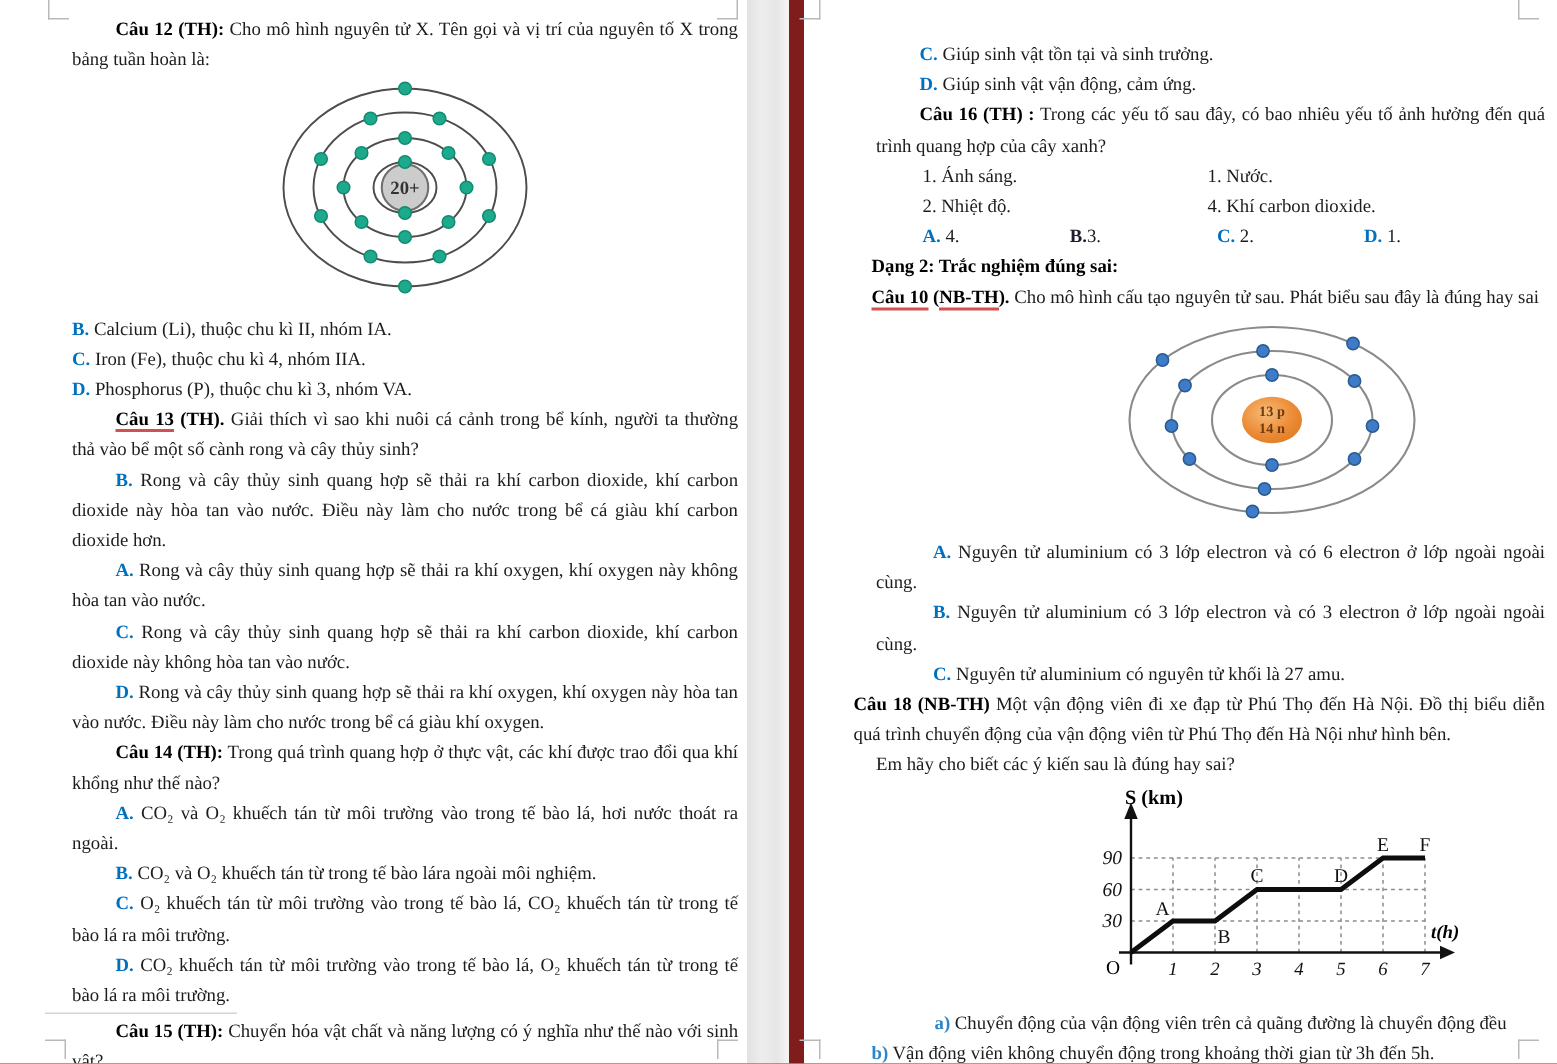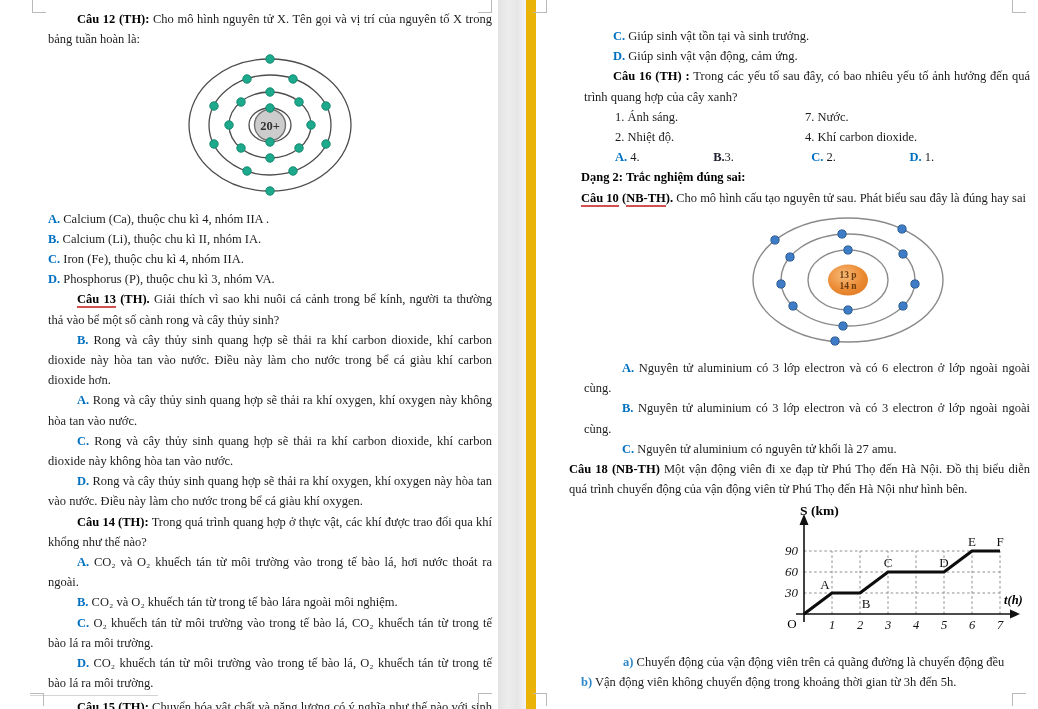--- a/index.html
+++ b/index.html
@@ -1,37 +1,37 @@
 <!DOCTYPE html>
 <html><head>
 <meta charset="utf-8">
 <style>
   html,body{margin:0;padding:0;}
   body{
     width:1038px;height:709px;overflow:hidden;background:#ffffff;
     font-family:"Liberation Serif","DejaVu Serif",serif;
     font-size:12.5px;line-height:20.2px;color:#1c1c1c;
   }
-  .spread{position:relative;width:1038px;height:709px;background:#eab308;}
+  .spread{position:relative;width:1038px;height:709px;background:#7f1d1d;}
   .page-gap{position:absolute;top:0;left:498px;width:28px;height:709px;
     background:linear-gradient(90deg,#e2e2e2 0%,#ededed 35%,#e6e6e6 70%,#f4f4f4 100%);}
   .page{position:absolute;top:0;height:709px;background:#fff;box-sizing:border-box;overflow:hidden;}
   .page.left{left:0;width:498px;padding:9px 6px 0 48px;}
   .page.right{left:536px;width:512px;padding:26px 18px 0 48px;}
   p{margin:0;text-align:justify;}
   .indent{text-indent:29px;}
   .indent38{text-indent:38px;}
   .qlabel{font-weight:bold;color:#000;}
   .opt-letter{font-weight:bold;color:#0070c0;}
   .opt-letter.dark{color:#1d1d2b;}
   .stmt-letter{font-weight:bold;color:#2e86c8;}
   .red-u{border-bottom:2px solid #d25050;padding-bottom:0px;}
   .figure{text-align:center;margin:3px 0 4px 0;}
   .figure.atom2{text-align:center;margin:4px 0 4px 86px;}
-  .figure.graph{text-align:right;margin:2px 0 2px 78px;}
+  .figure.graph{text-align:center;margin:2px 0 2px 78px;}
   .faint-rule{height:1px;background:#d4d4d4;width:128px;margin:2px 0 1px -18px;}
   .factors{padding-left:31px;text-align:left;}
   .factors .col1{display:inline-block;width:190px;}
   .answers{padding-left:31px;text-align:left;}
   .answers .ans{display:inline-block;width:95px;}
   .neg3{margin-left:-3px;}
   .neg15{margin-left:-15px;}
   .s-a{text-indent:39px;}
   .mark{position:absolute;width:13px;height:12px;}
   .mark.tl{border-left:1px solid #b9b9b9;border-bottom:1px solid #b9b9b9;}
@@ -76,21 +76,20 @@
             <circle cx="108" cy="119" r="4.2"></circle>
             <circle cx="62" cy="119" r="4.2"></circle>
             <circle cx="29" cy="92" r="4.2"></circle>
             <circle cx="29" cy="54" r="4.2"></circle>
           <circle cx="85" cy="7" r="4.2"></circle>
             <circle cx="85" cy="139" r="4.2"></circle>
         </g>
       </svg>
     </div>
 
-    <p><span class="opt-letter">A.</span> <span>Calcium (Ca), thuộc chu kì 4, nhóm IIA .</span></p>
     <p><span class="opt-letter">B.</span> <span>Calcium (Li), thuộc chu kì II, nhóm IA.</span></p>
     <p><span class="opt-letter">C.</span> <span>Iron (Fe), thuộc chu kì 4, nhóm IIA.</span></p>
     <p><span class="opt-letter">D.</span> <span>Phosphorus (P), thuộc chu kì 3, nhóm VA.</span></p>
 
     <p class="indent"><span class="qlabel"><span class="red-u">Câu 13</span><span> (TH).</span></span> <span>Giải thích vì sao khi nuôi cá cảnh trong bể kính, người ta thường thả vào bể một số cành rong và cây thủy sinh?</span></p>
 
     <p class="indent"><span class="opt-letter">B.</span> <span>Rong và cây thủy sinh quang hợp sẽ thải ra khí carbon dioxide, khí carbon dioxide này hòa tan vào nước. Điều này làm cho nước trong bể cá giàu khí carbon dioxide hơn.</span></p>
     <p class="indent"><span class="opt-letter">A.</span> <span>Rong và cây thủy sinh quang hợp sẽ thải ra khí oxygen, khí oxygen này không hòa tan vào nước.</span></p>
     <p class="indent"><span class="opt-letter">C.</span> <span>Rong và cây thủy sinh quang hợp sẽ thải ra khí carbon dioxide, khí carbon dioxide này không hòa tan vào nước.</span></p>
     <p class="indent"><span class="opt-letter">D.</span> <span>Rong và cây thủy sinh quang hợp sẽ thải ra khí oxygen, khí oxygen này hòa tan vào nước. Điều này làm cho nước trong bể cá giàu khí oxygen.</span></p>
@@ -108,21 +107,21 @@
 
   </div>
 
   <div class="page right">
 
     <p class="indent"><span class="opt-letter">C.</span> <span>Giúp sinh vật tồn tại và sinh trưởng.</span></p>
     <p class="indent"><span class="opt-letter">D.</span> <span>Giúp sinh vật vận động, cảm ứng.</span></p>
 
     <p class="indent"><span class="qlabel">Câu 16 (TH) :</span> <span>Trong các yếu tố sau đây, có bao nhiêu yếu tố ảnh hưởng đến quá trình quang hợp của cây xanh?</span></p>
 
-    <p class="factors"><span class="col1">1. Ánh sáng.</span><span>7.  Nước.</span></p>
+    <p class="factors"><span class="col1">1. Ánh sáng.</span><span>1.  Nước.</span></p>
     <p class="factors"><span class="col1">2. Nhiệt độ.</span><span>4. Khí carbon dioxide.</span></p>
 
     <p class="answers">
       <span class="ans"><span class="opt-letter">A.</span><span> 4.</span></span>
       <span class="ans"><span class="opt-letter dark">B.</span><span>3.</span></span>
       <span class="ans"><span class="opt-letter">C.</span><span> 2.</span></span>
       <span class="ans"><span class="opt-letter">D.</span><span> 1.</span></span>
     </p>
 
     <p class="neg3"><span class="qlabel">Dạng 2: Trắc nghiệm đúng sai:</span></p>
@@ -161,20 +160,21 @@
         </g>
       </svg>
     </div>
 
     <p class="indent38"><span class="opt-letter">A.</span> <span>Nguyên tử aluminium có 3 lớp electron và có 6 electron ở lớp ngoài ngoài cùng.</span></p>
     <p class="indent38"><span class="opt-letter">B.</span> <span>Nguyên tử aluminium có 3 lớp electron và có 3 electron ở lớp ngoài ngoài cùng.</span></p>
     <p class="indent38"><span class="opt-letter">C.</span> <span>Nguyên tử aluminium có nguyên tử khối là 27 amu.</span></p>
 
     <p class="neg15"><span class="qlabel">Câu 18 (NB-TH)</span> <span>Một vận động viên đi xe đạp từ Phú Thọ đến Hà Nội. Đồ thị biểu diễn quá trình chuyển động của vận động viên từ Phú Thọ đến Hà Nội như hình bên.</span></p>
 
+    <p>Em hãy cho biết các ý kiến sau là đúng hay sai?</p>
 
     <div class="figure graph">
       <svg width="268" height="142" viewBox="0 0 268 142">
 
         <g stroke="#8c8c8c" stroke-width="1" stroke-dasharray="2.5,2.6" fill="none">
           <line x1="42" y1="92" x2="238" y2="92"></line>
           <line x1="42" y1="71" x2="238" y2="71"></line>
           <line x1="42" y1="50" x2="238" y2="50"></line>
           <line x1="70" y1="113" x2="70" y2="50"></line>
           <line x1="98" y1="113" x2="98" y2="50"></line>

